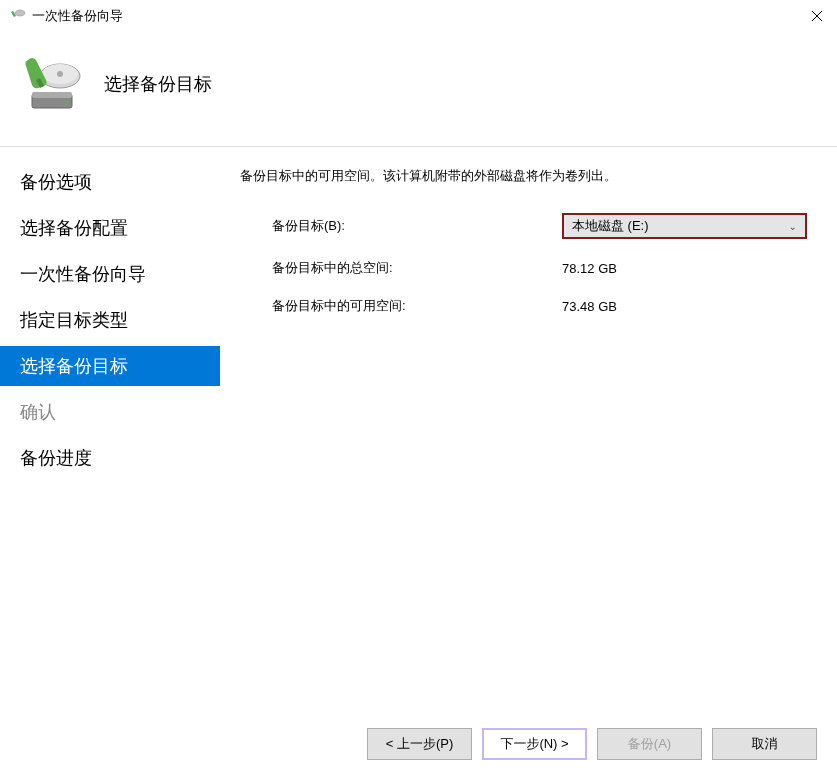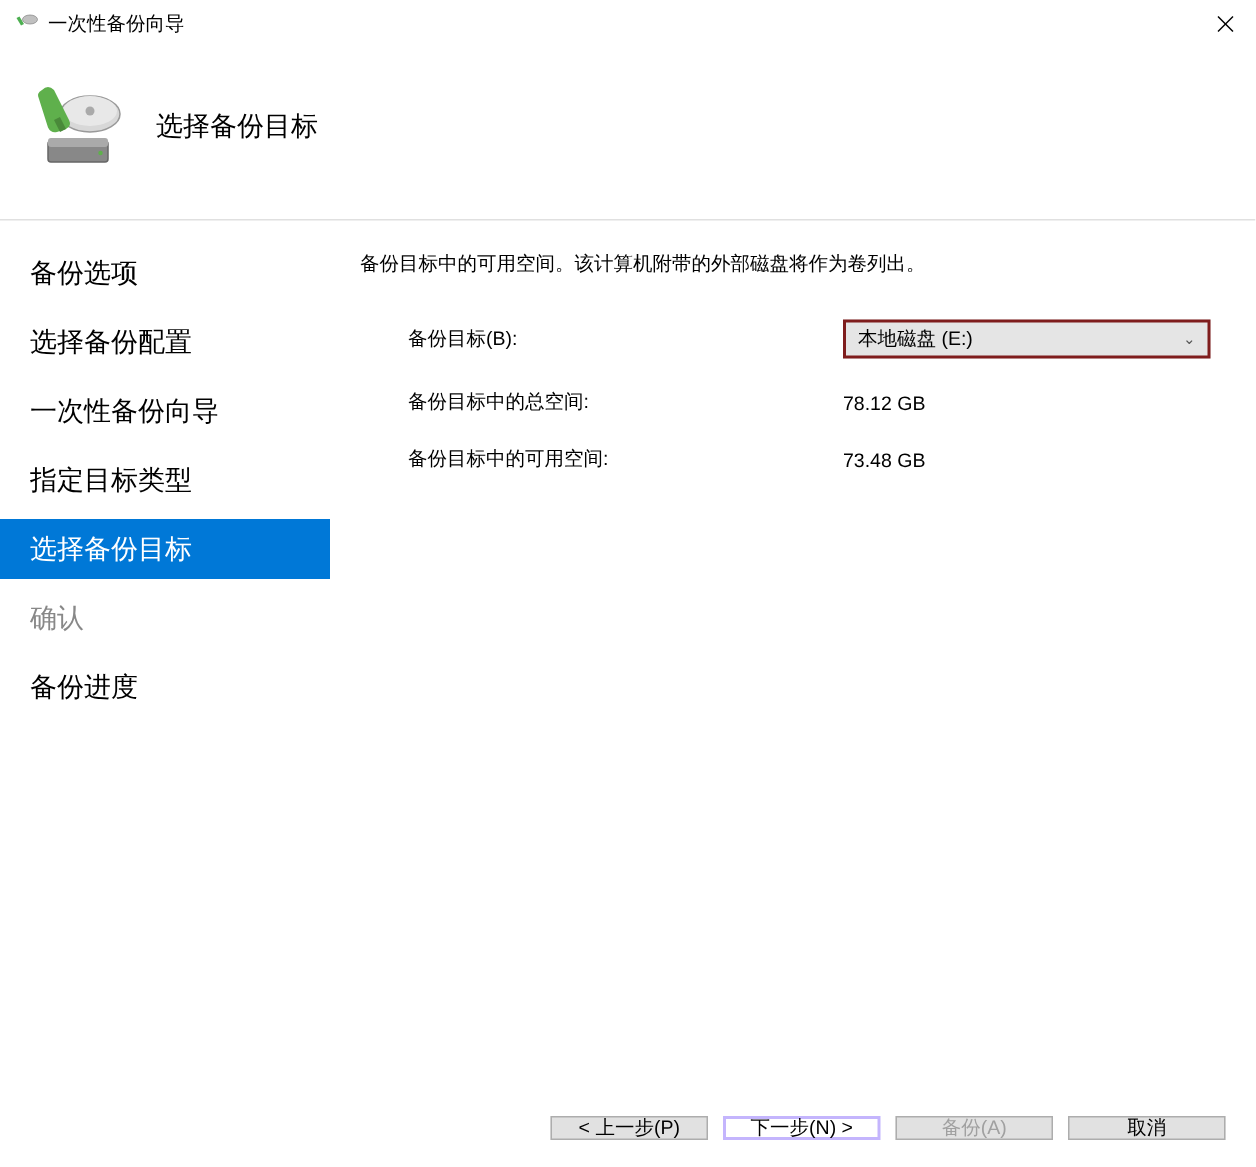--- a/index.html
+++ b/index.html
@@ -122,21 +122,21 @@
     }
     .button-bar {
       position: absolute;
       bottom: 18px;
       right: 20px;
       display: flex;
       gap: 10px;
     }
     .btn {
       min-width: 105px;
-      height: 16px;
+      height: 32px;
       border: 1px solid #adadad;
       background: #e1e1e1;
       font-size: 13px;
       cursor: pointer;
       font-family: inherit;
       display: flex;
       align-items: center;
       justify-content: center;
       padding: 0 12px;
     }

